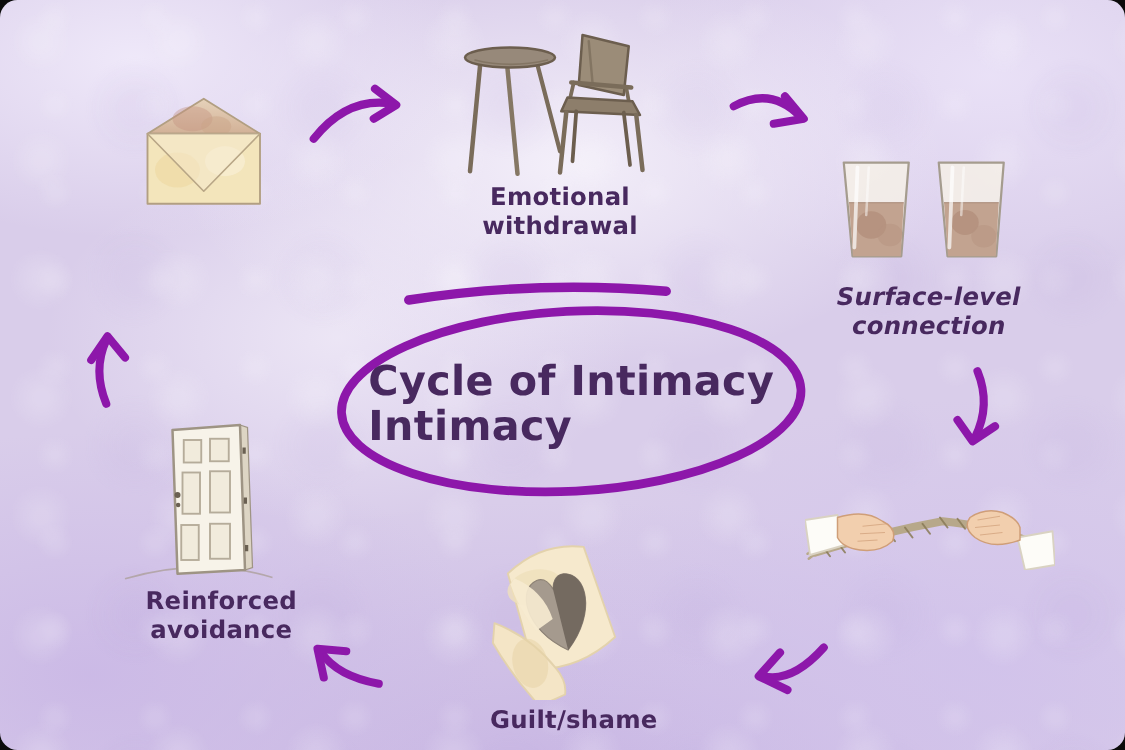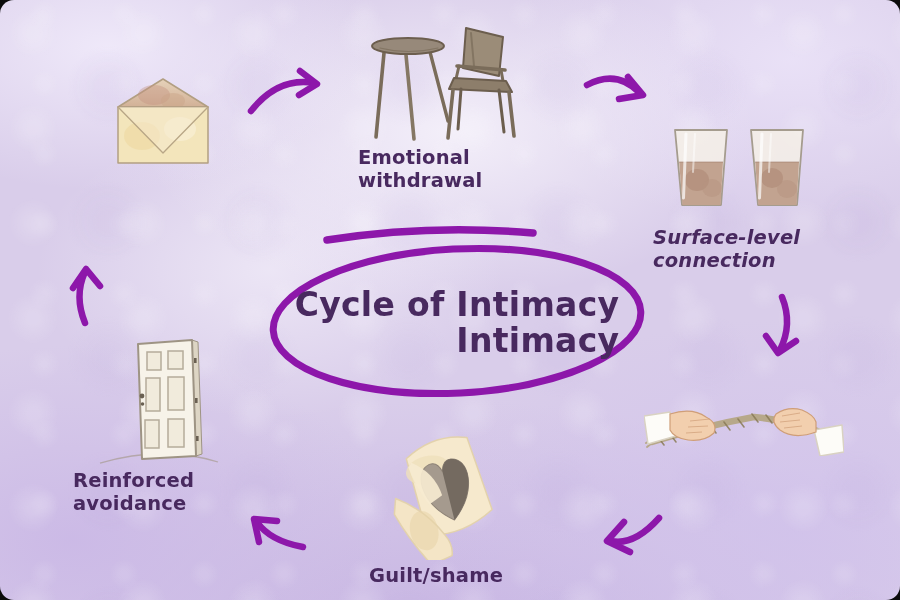--- a/index.html
+++ b/index.html
@@ -21,27 +21,27 @@
     background-image:
       radial-gradient(circle at 30% 35%, rgba(255,255,255,.30) 6%, rgba(255,255,255,0) 26%),
       radial-gradient(circle at 72% 64%, rgba(182,162,216,.18) 8%, rgba(182,162,216,0) 30%),
       radial-gradient(circle at 55% 20%, rgba(255,255,255,.22) 5%, rgba(255,255,255,0) 22%);
     background-size:110px 95px, 150px 135px, 80px 70px;
   }
   .overlay{position:absolute;left:0;top:0;pointer-events:none;}
   .accent-stroke{stroke:var(--accent-purple,#8d17aa);fill:none;stroke-linecap:round;stroke-linejoin:round;}
   .node-icon{position:absolute;}
   .node-label{
-    position:absolute;width:180px;text-align:left;
+    position:absolute;width:180px;text-align:center;
     font-size:19.5px;font-weight:bold;line-height:1.18;
     color:var(--text-purple,#48295f);letter-spacing:.2px;
   }
   .diagram-title{
     position:absolute;left:457px;top:287px;transform:translateX(-50%);
-    text-align:right;font-size:33px;font-weight:bold;line-height:1.1;
+    text-align:left;font-size:33px;font-weight:bold;line-height:1.1;
     color:var(--text-purple,#48295f);white-space:nowrap;letter-spacing:.3px;
   }
 </style>
 </head>
 <body>
 
 <div class="canvas">
 
   <svg class="overlay" width="900" height="600" viewBox="0 0 900 600">
 
@@ -187,20 +187,20 @@
       <rect x="40" y="39" width="16" height="33"></rect>
       <rect x="17" y="82" width="14" height="28"></rect>
       <rect x="40" y="81" width="16" height="28"></rect>
     </g>
     <circle cx="14" cy="58" r="2.4" fill="#6a6052"></circle>
     <circle cx="14.5" cy="66" r="1.8" fill="#6a6052"></circle>
     <rect x="66" y="20" width="2.6" height="5" fill="#6a6052"></rect>
     <rect x="67" y="60" width="2.6" height="5" fill="#6a6052"></rect>
     <rect x="68" y="98" width="2.6" height="5" fill="#6a6052"></rect>
   </svg>
-  <div class="node-label" style="left:73px;top:469px;">Reinforced avoidance</div>
+  <div class="node-label" style="left:87px;top:469px;">Reinforced avoidance</div>
 
   <div class="diagram-title">
     <div>Cycle of Intimacy</div>
     <div>Intimacy</div>
   </div>
 
 </div>
 
 </body></html>

